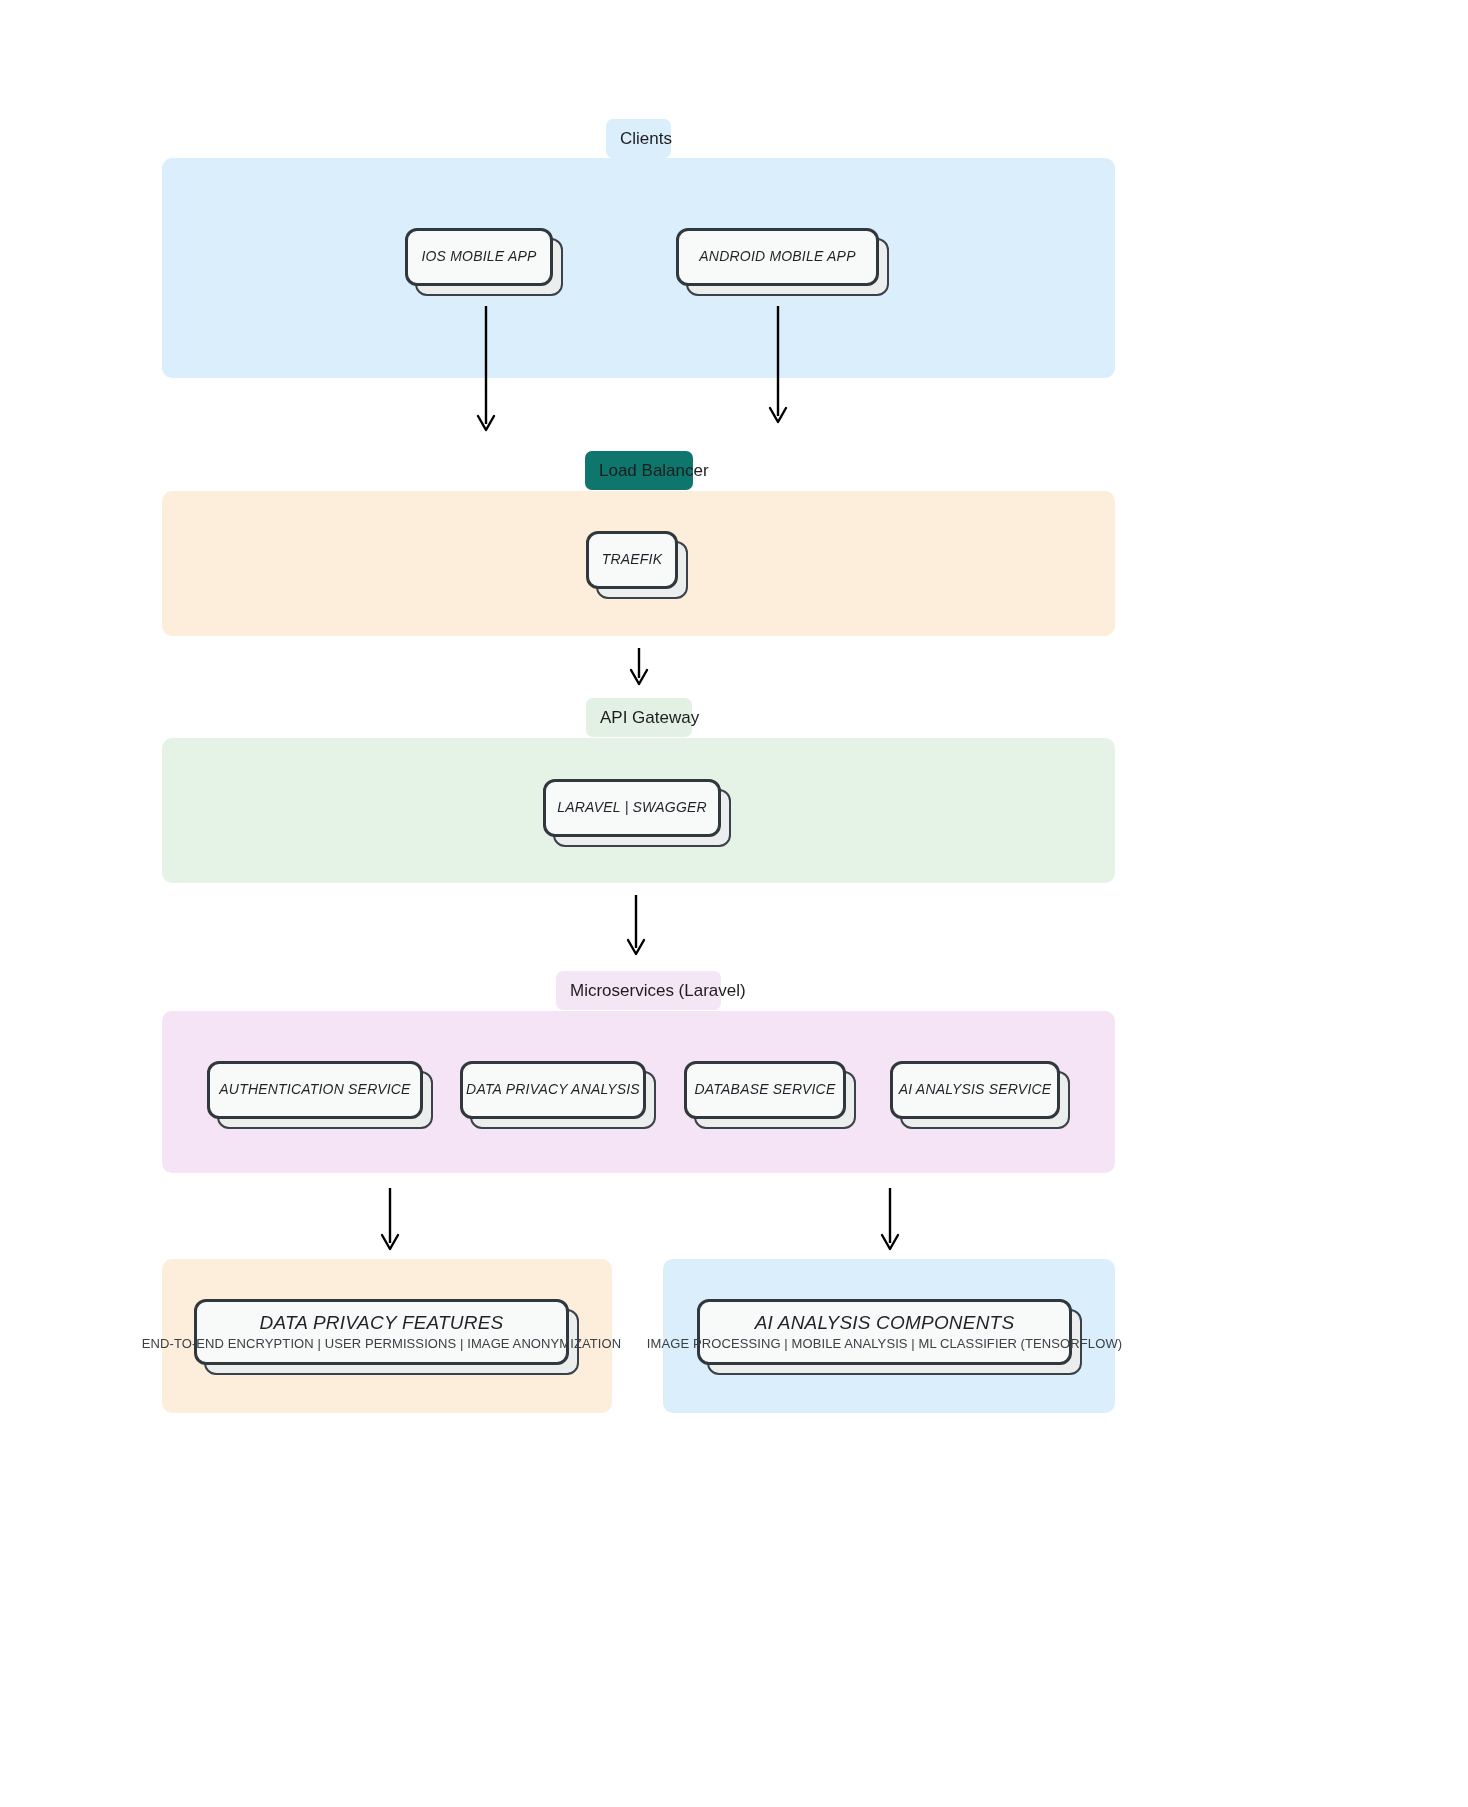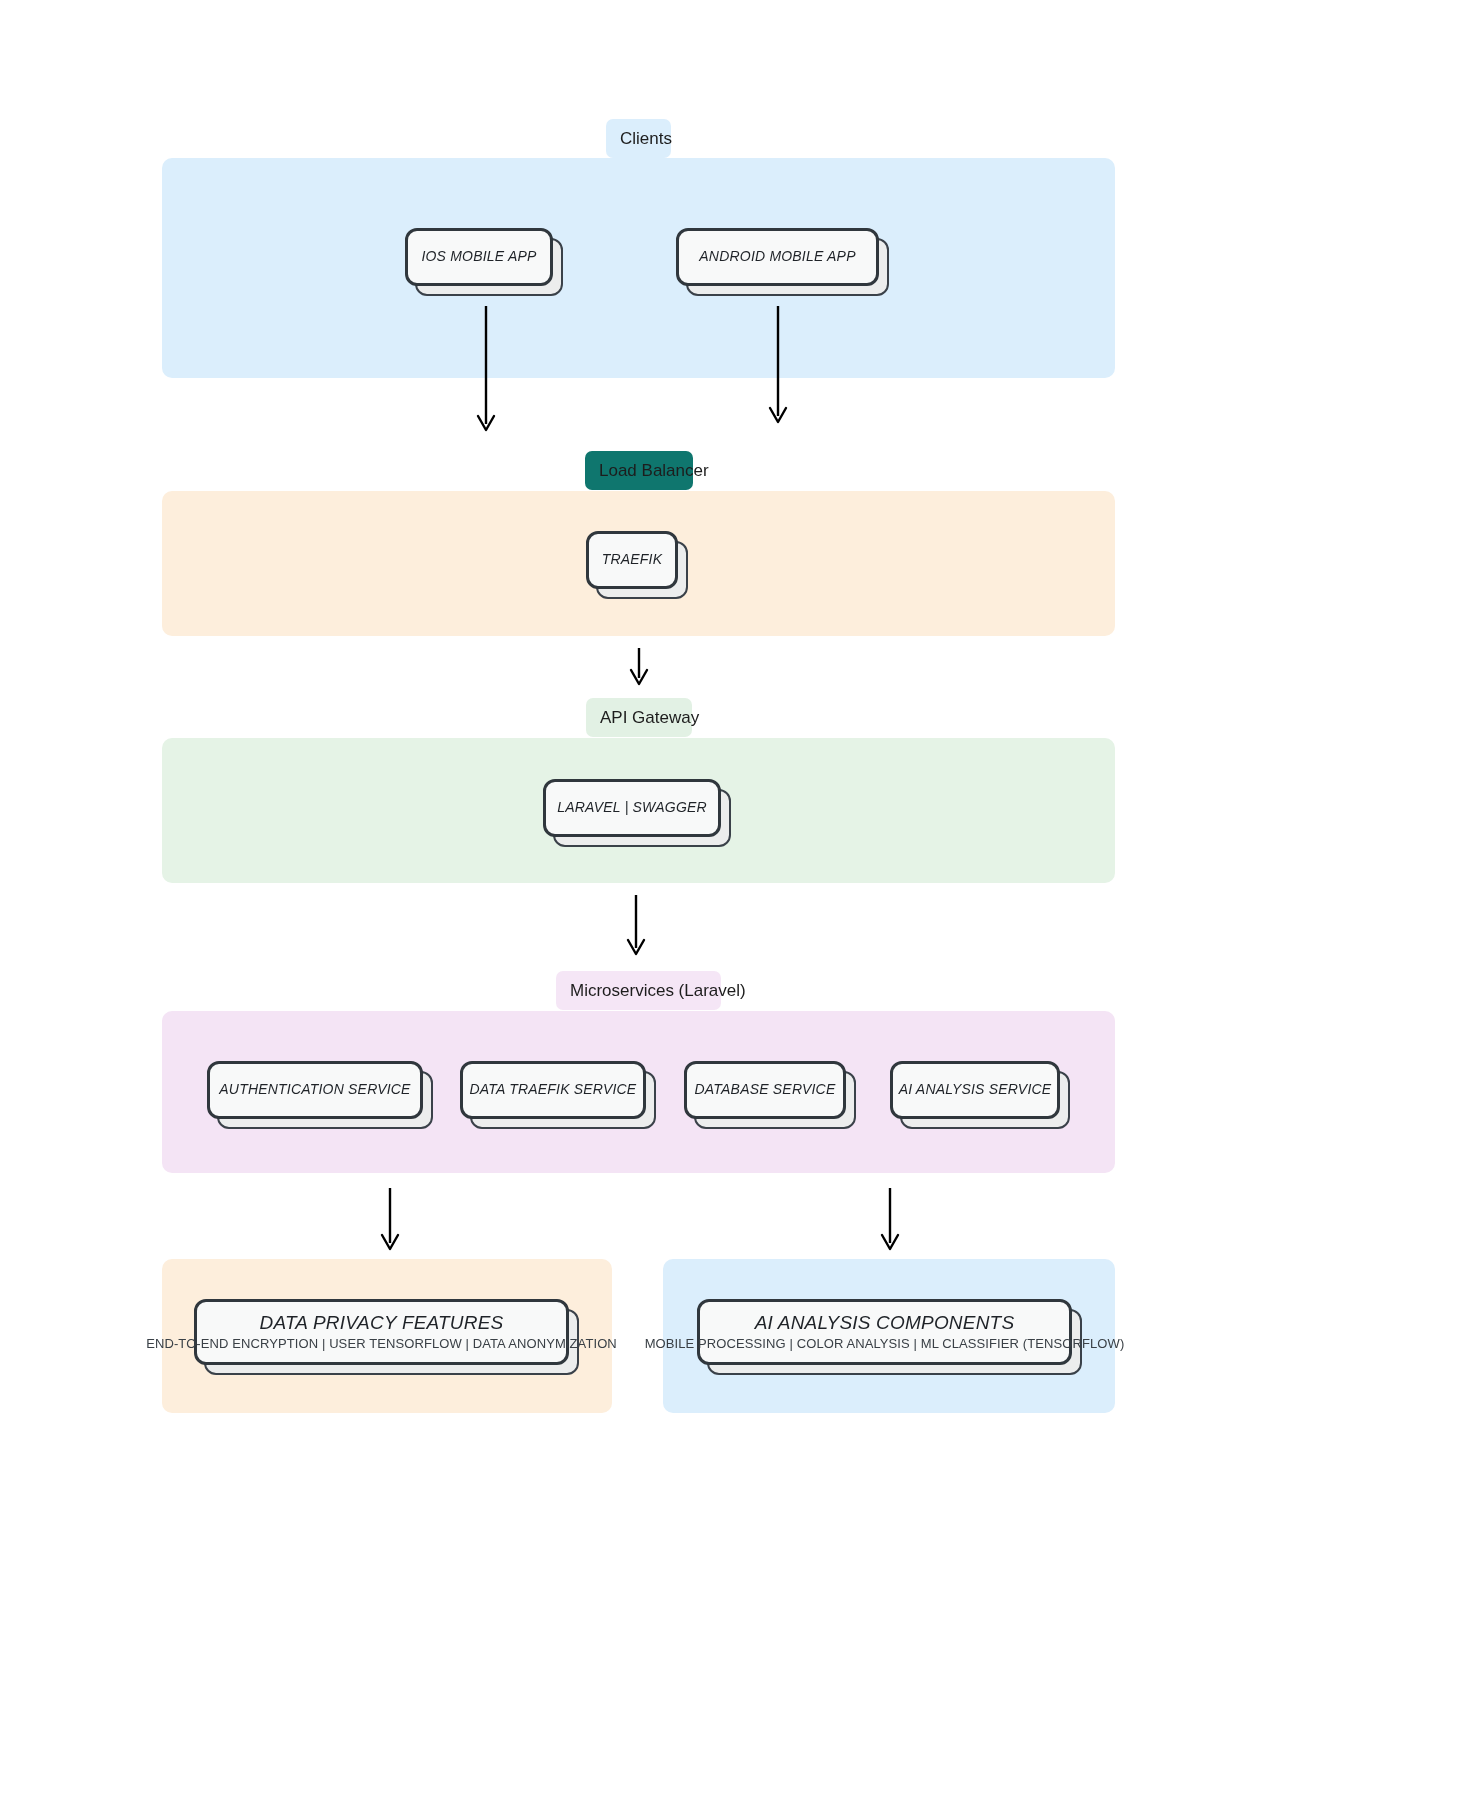--- a/index.html
+++ b/index.html
@@ -183,21 +183,21 @@
   <div class="node" style="left:207px; top:1061px; width:216px; height:58px;">
     <div class="card-back"></div>
     <div class="card-front">
       <span class="node-title">AUTHENTICATION SERVICE</span>
     </div>
   </div>
 
   <div class="node" style="left:460px; top:1061px; width:186px; height:58px;">
     <div class="card-back"></div>
     <div class="card-front">
-      <span class="node-title">DATA TRAEFIK SERVICE</span>
+      <span class="node-title">DATA PRIVACY ANALYSIS</span>
     </div>
   </div>
 
   <div class="node" style="left:684px; top:1061px; width:162px; height:58px;">
     <div class="card-back"></div>
     <div class="card-front">
       <span class="node-title">DATABASE SERVICE</span>
     </div>
   </div>
 
@@ -221,27 +221,27 @@
       <path d="M 8 47 L 16 61 L 24 47" fill="none" stroke="#000000" stroke-width="2.4" stroke-linecap="round" stroke-linejoin="round"></path>
     </svg>
   </div>
 
   <div class="subgraph" style="left:162px; top:1259px; width:450px; height:154px; background:#fdeedc;"></div>
 
   <div class="node two-line" style="left:194px; top:1299px; width:375px; height:66px;">
     <div class="card-back"></div>
     <div class="card-front">
       <span class="node-title">DATA PRIVACY FEATURES</span>
-      <span class="node-sub">END-TO-END ENCRYPTION | USER TENSORFLOW | DATA ANONYMIZATION</span>
+      <span class="node-sub">END-TO-END ENCRYPTION | USER PERMISSIONS | IMAGE ANONYMIZATION</span>
     </div>
   </div>
 
   <div class="subgraph" style="left:663px; top:1259px; width:452px; height:154px; background:#dbeefc;"></div>
 
   <div class="node two-line" style="left:697px; top:1299px; width:375px; height:66px;">
     <div class="card-back"></div>
     <div class="card-front">
       <span class="node-title">AI ANALYSIS COMPONENTS</span>
-      <span class="node-sub">MOBILE PROCESSING | COLOR ANALYSIS | ML CLASSIFIER (TENSORFLOW)</span>
+      <span class="node-sub">IMAGE PROCESSING | MOBILE ANALYSIS | ML CLASSIFIER (TENSORFLOW)</span>
     </div>
   </div>
 
 </div>
 
 </body></html>

